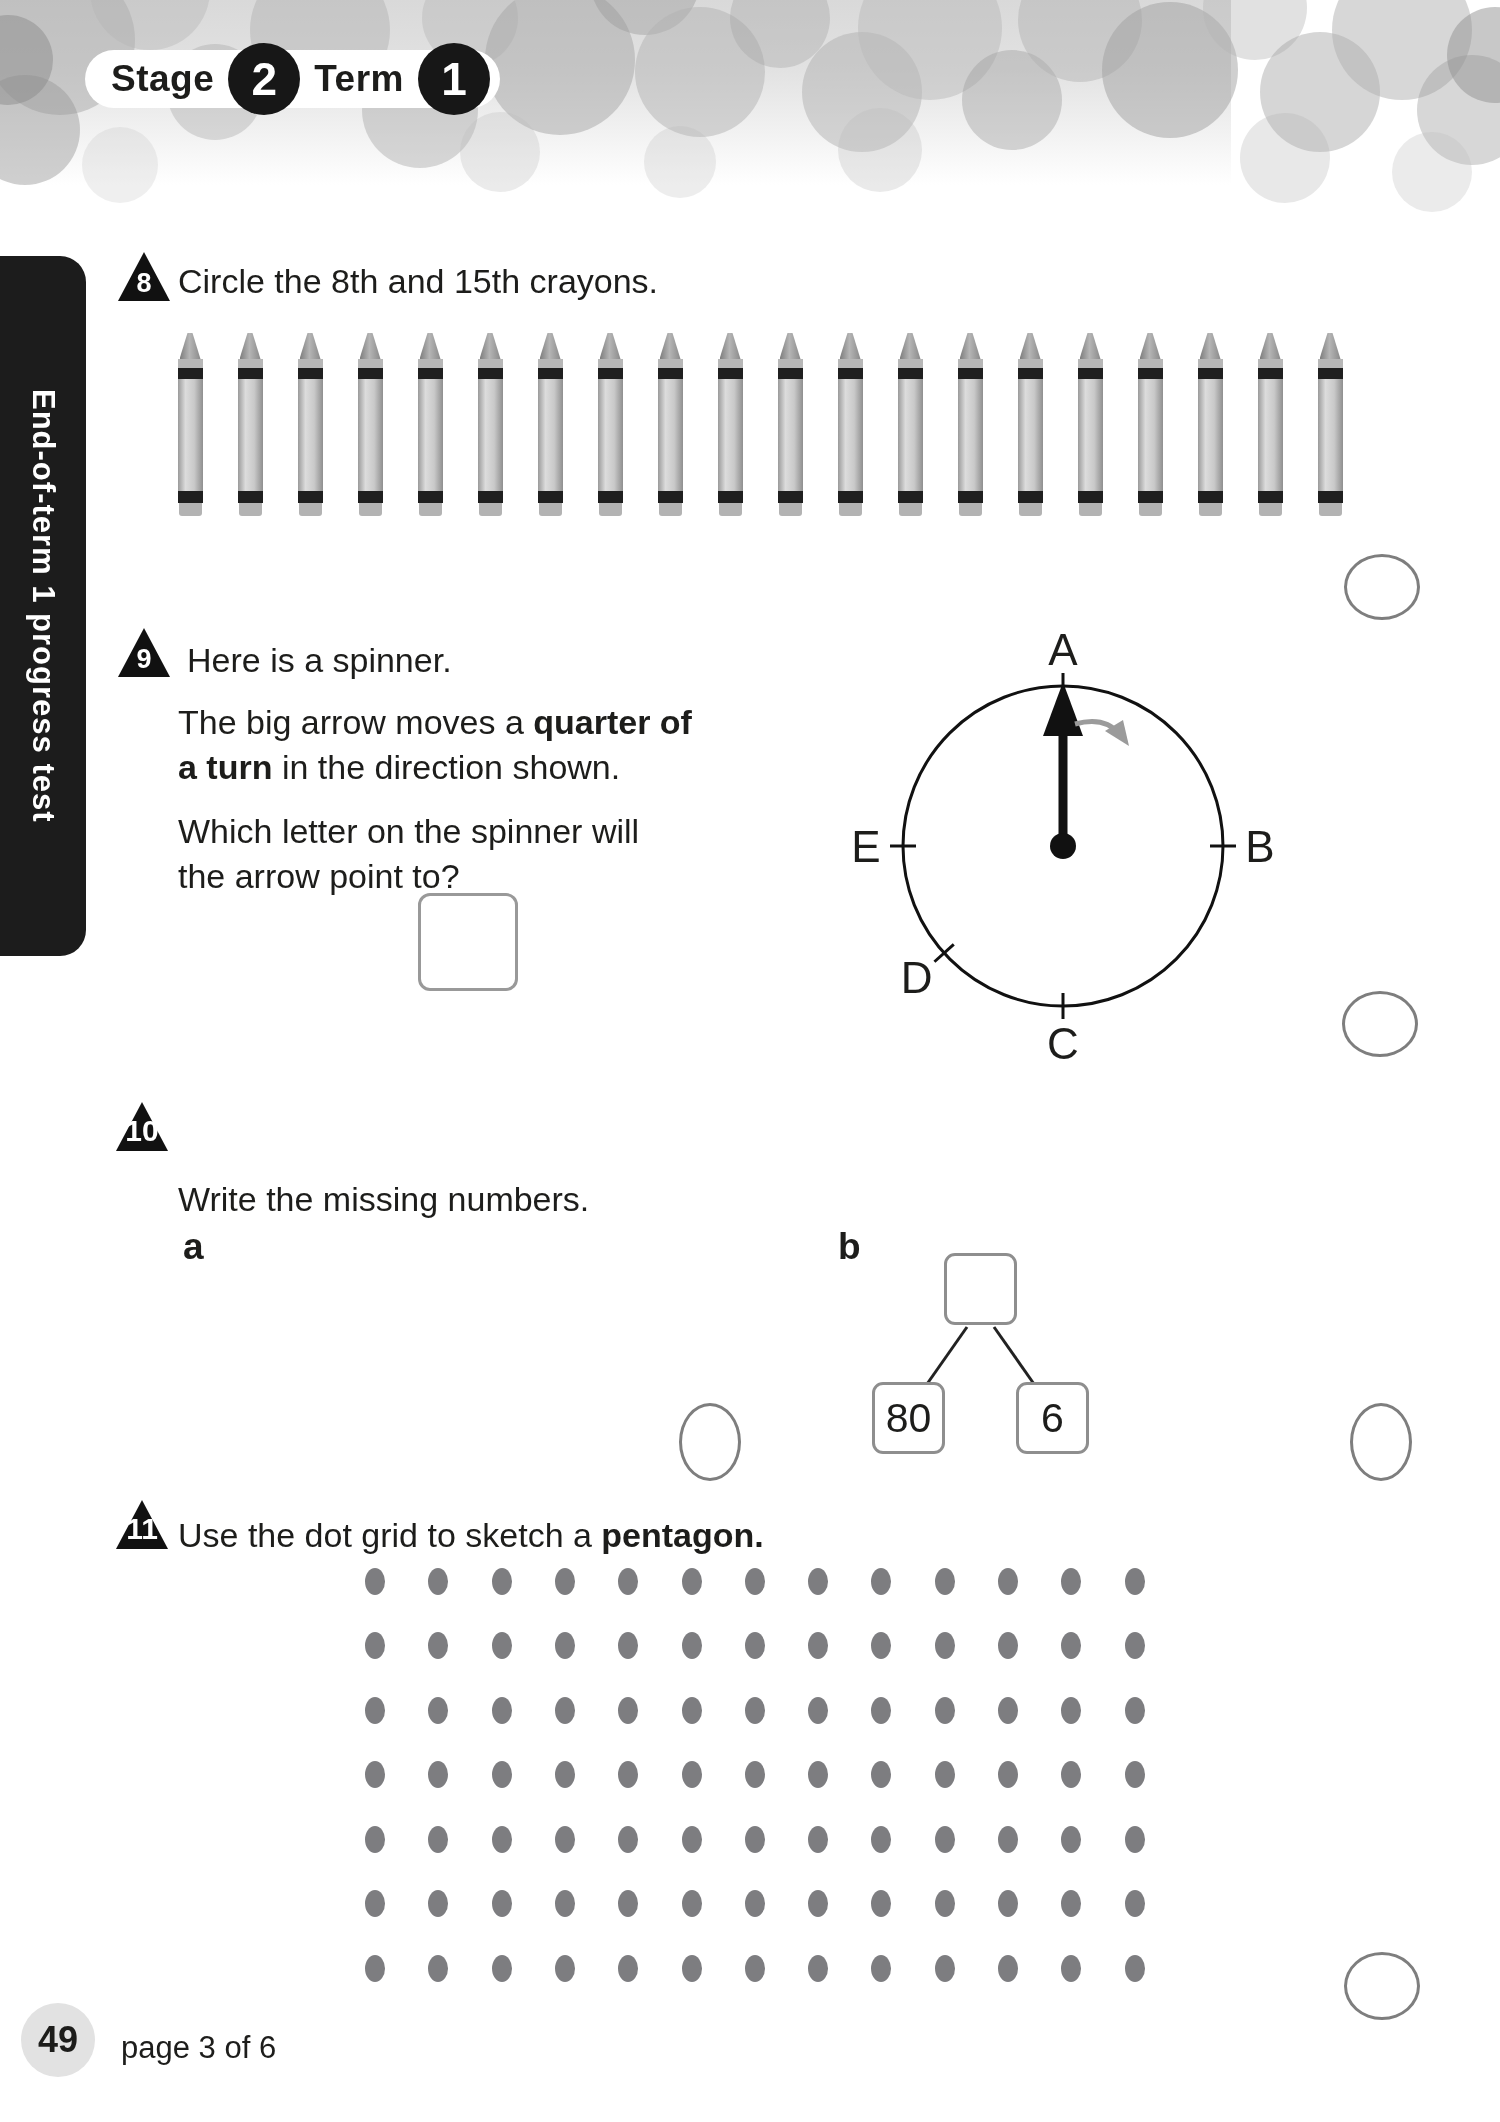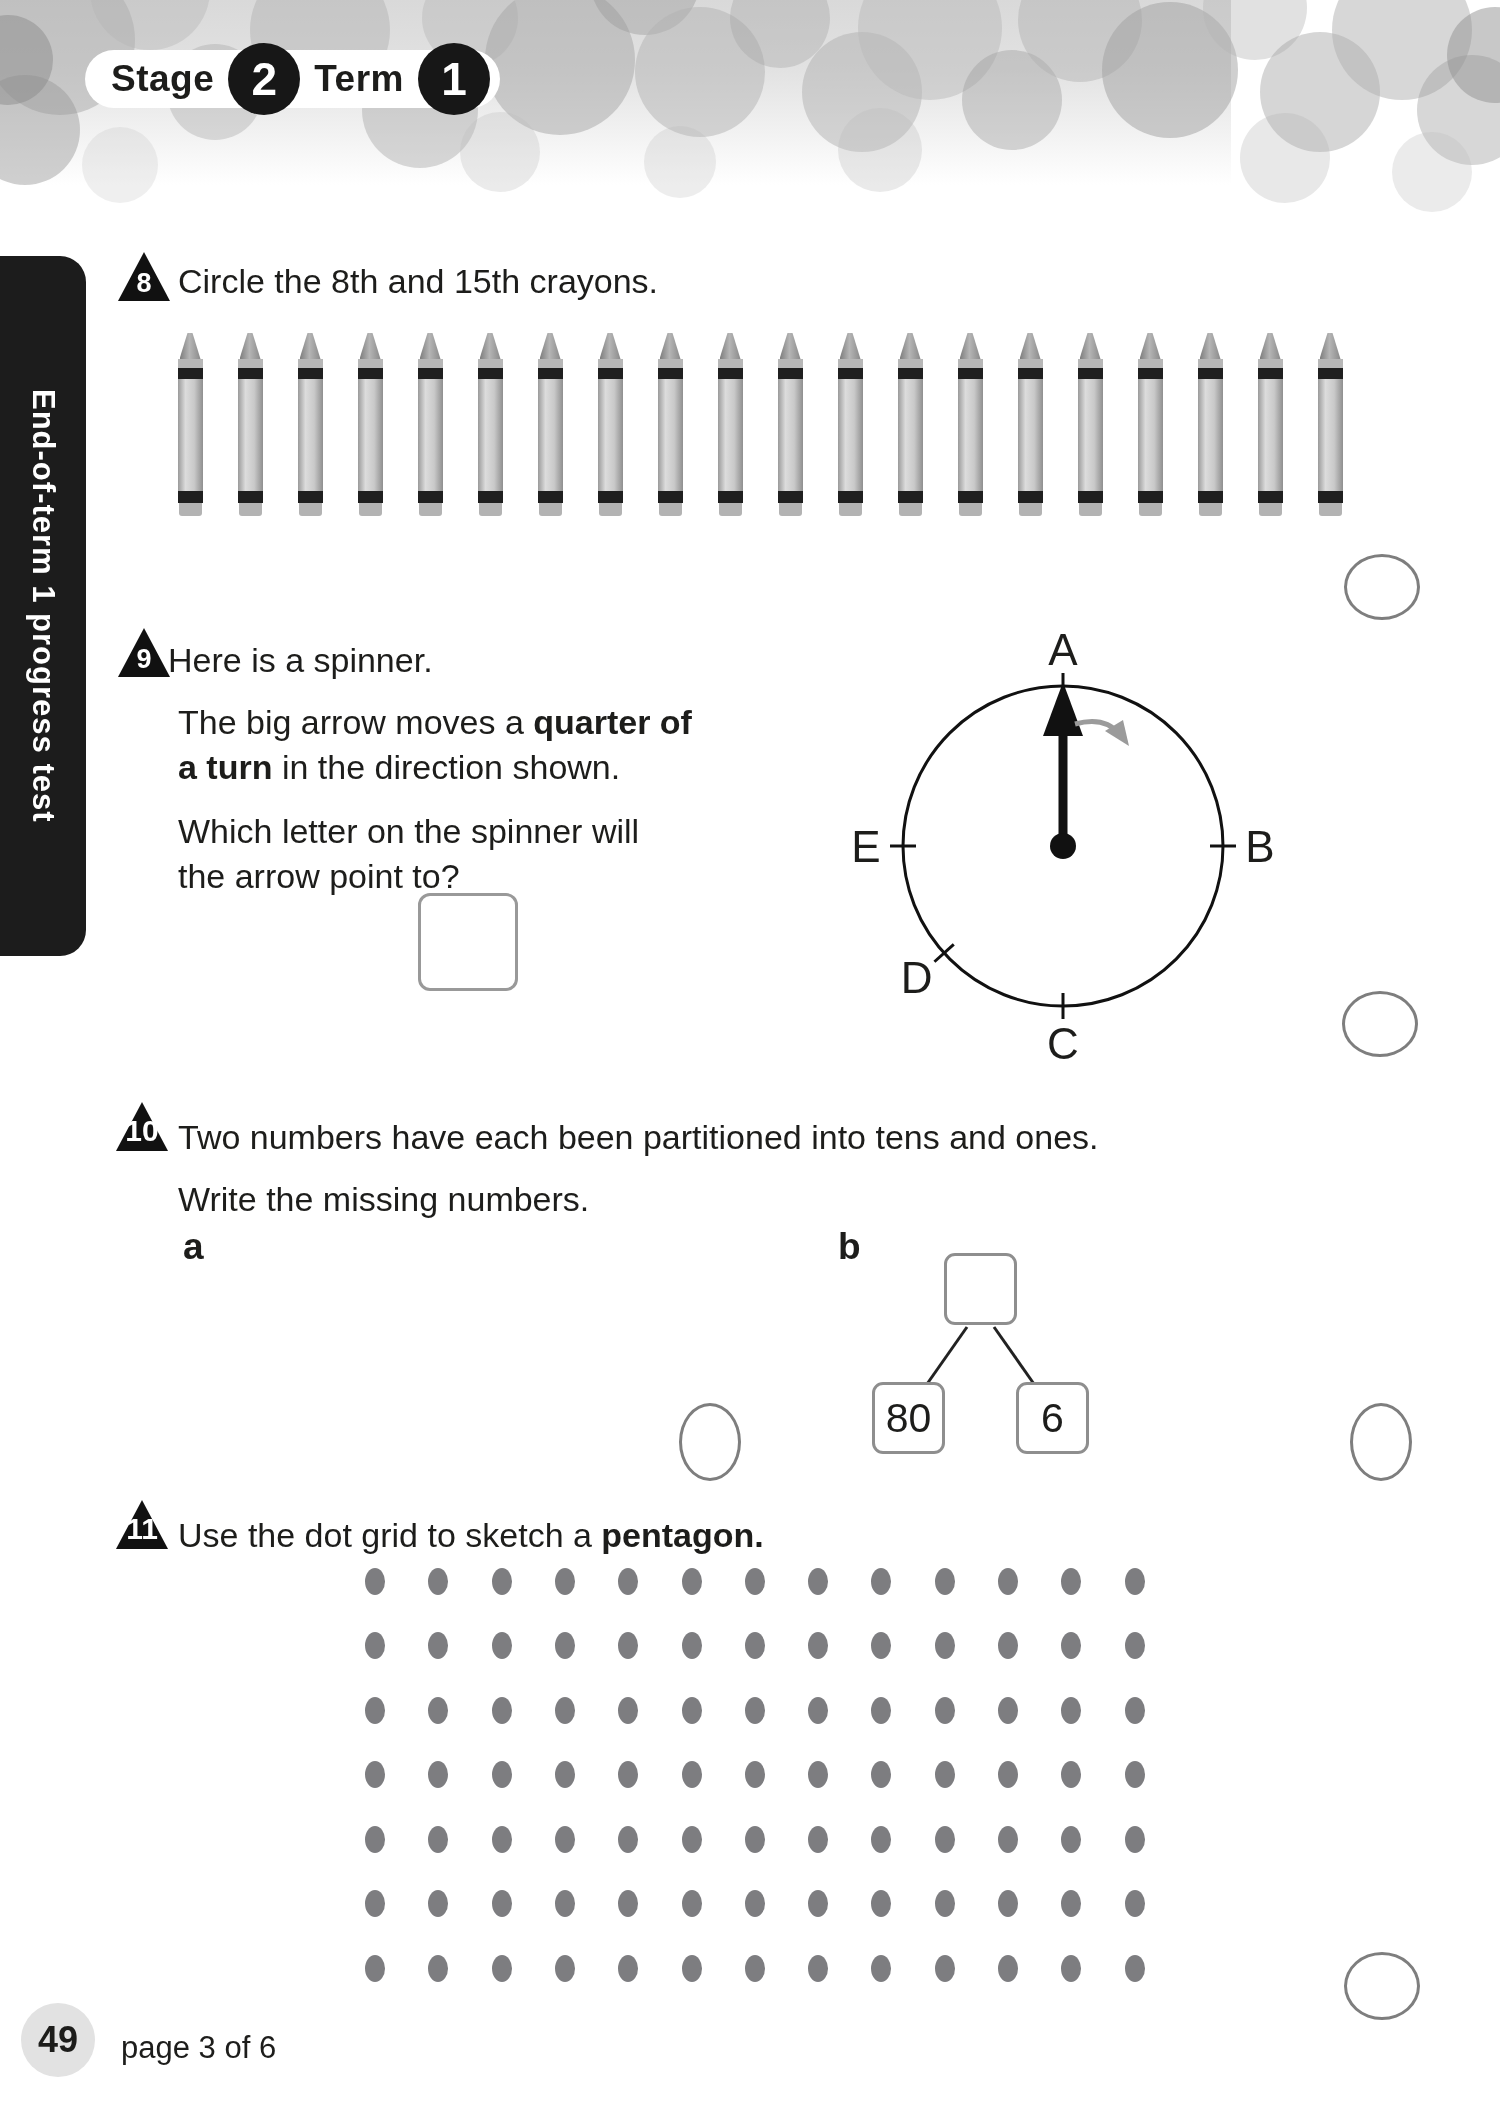--- a/index.html
+++ b/index.html
@@ -277,21 +277,21 @@
         <div class="band2"></div>
         <div class="cap"></div>
       </div>
     </div>
   <div class="mark-circle" style="left:1344px;top:554px;width:70px;height:60px;"></div>
 
   <div class="badge" style="left:118px;top:628px;">
     <div class="tri"></div>
     <span class="num">9</span>
   </div>
-  <div class="qtext" style="left:168px;top:641px;">Here is a spinner.</div>
+  <div class="qtext" style="left:187px;top:641px;">Here is a spinner.</div>
   <div class="qtext" style="left:178px;top:748px;"><b>a turn</b><span> in the direction shown.</span></div>
   <div class="qtext" style="left:178px;top:703px;"><span>The big arrow moves a </span><b>quarter of</b></div>
   <div class="qtext" style="left:178px;top:812px;">Which letter on the spinner will</div>
   <div class="qtext" style="left:178px;top:857px;">the arrow point to?</div>
   <div class="ansbox" style="left:418px;top:893px;width:94px;height:92px;"></div>
   <div id="spinner-holder" style="position:absolute;left:813px;top:596px;width:500px;height:500px;"><svg width="500" height="500" viewBox="0 0 500 500">
         <circle cx="250" cy="250" r="160" fill="#fff" stroke="#111" stroke-width="3"></circle>
         <line x1="250" y1="103" x2="250" y2="77" stroke="#111" stroke-width="3"></line>
         <text x="250" y="53" text-anchor="middle" dominant-baseline="central" font-size="44" font-family="Liberation Sans, sans-serif" fill="#1d1d1b">A</text>
         <line x1="397" y1="250" x2="423" y2="250" stroke="#111" stroke-width="3"></line>
@@ -307,21 +307,20 @@
         <circle cx="250" cy="250" r="13" fill="#111"></circle>
         <path d="M 262 128 Q 292 120 306 138" stroke="#9b9b9b" stroke-width="5" fill="none"></path>
         <polygon points="316,150 310,124 292,135" fill="#9b9b9b"></polygon>
       </svg></div>
   <div class="mark-circle" style="left:1342px;top:991px;width:70px;height:60px;"></div>
 
   <div class="badge" style="left:116px;top:1102px;">
     <div class="tri"></div>
     <span class="num small">10</span>
   </div>
-  <div class="qtext" style="left:178px;top:1118px;">Two numbers have each been partitioned into tens and ones.</div>
   <div class="qtext" style="left:178px;top:1180px;">Write the missing numbers.</div>
 
   <span class="part-label" style="left:183px;top:1226px;">a</span>
   <div class="mark-circle" style="left:679px;top:1403px;width:56px;height:72px;"></div>
 
   <span class="part-label" style="left:838px;top:1226px;">b</span>
   <div class="tree" id="tree-b" style="left:872px;top:1253px;">
       <svg width="220" height="201">
         <line x1="95" y1="74" x2="55" y2="131" stroke="#222" stroke-width="3"></line>
         <line x1="122" y1="74" x2="162" y2="131" stroke="#222" stroke-width="3"></line>

